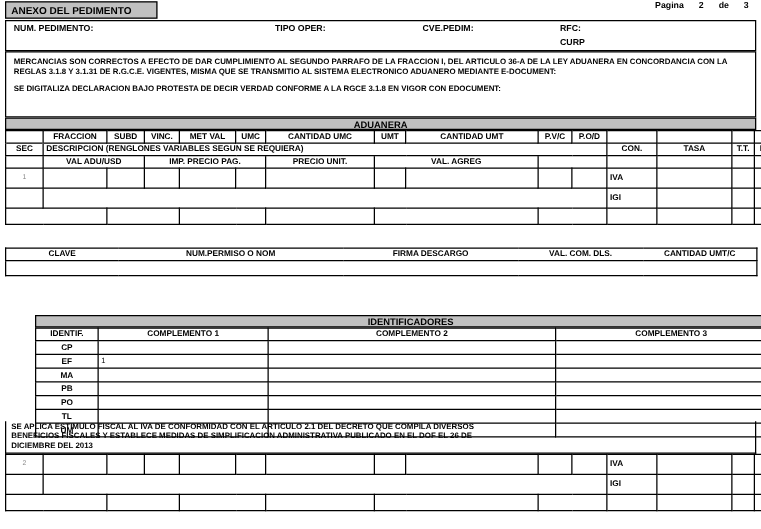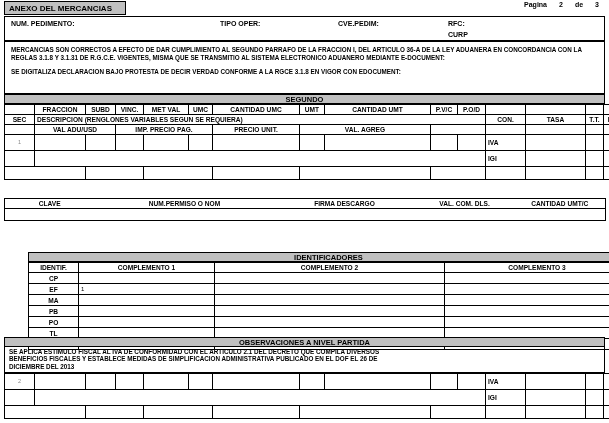--- a/index.html
+++ b/index.html
@@ -83,21 +83,21 @@
   }
   .obs-text p{margin:0;}
   .secnum{font-size:5.5px;color:#888;font-weight:normal;text-align:center;}
 </style>
 </head>
 <body>
 
 <div class="page">
 
   <div class="topstrip">
-    <div class="anexo">ANEXO DEL MERCANCIAS</div>
+    <div class="anexo">ANEXO DEL PEDIMENTO</div>
     <div class="pagina">
       <span>Pagina</span>
       <span>2</span>
       <span>de</span>
       <span>3</span>
     </div>
   </div>
 
   <div class="hdrbox">
     <div class="lbl" style="left:6px;top:3px;">NUM. PEDIMENTO:</div>
@@ -106,21 +106,21 @@
     <div class="lbl" style="left:443px;top:3px;">RFC:</div>
     <div class="lbl" style="left:443px;top:14px;">CURP</div>
   </div>
 
   <div class="legal">
     <p>MERCANCIAS SON CORRECTOS A EFECTO DE DAR CUMPLIMIENTO AL SEGUNDO PARRAFO DE LA FRACCION I, DEL ARTICULO 36-A DE LA LEY ADUANERA EN CONCORDANCIA CON LA REGLAS 3.1.8 Y 3.1.31  DE R.G.C.E. VIGENTES, MISMA QUE SE TRANSMITIO AL SISTEMA ELECTRONICO ADUANERO MEDIANTE E-DOCUMENT:</p>
     <p class="sp">SE DIGITALIZA DECLARACION BAJO PROTESTA DE DECIR VERDAD CONFORME A LA RGCE 3.1.8 EN VIGOR CON EDOCUMENT:</p>
   </div>
 
   <div class="partidas-wrap">
-    <div class="band partidas-band">SEGUNDO</div>
+    <div class="band partidas-band">ADUANERA</div>
 
     <table class="ptab">
       <colgroup>
         <col style="width:30px">
           <col style="width:51px">
           <col style="width:30px">
         <col style="width:28px">
           <col style="width:45px">
           <col style="width:24px">
         <col style="width:87px">
@@ -306,21 +306,20 @@
             <td class="hcell">UM</td>
             <td class="lcell" style="font-weight: normal; font-size: 6px;"></td>
             <td class="lcell" style="font-weight: normal; font-size: 6px;"></td>
             <td class="lcell" style="font-weight: normal; font-size: 6px;"></td>
           </tr>
         </tbody>
     </table>
   </div>
 
   <div class="obs-wrap">
-    <div class="band obs-band">OBSERVACIONES A NIVEL PARTIDA</div>
     <div class="obs-text">
       <p>SE APLICA ESTIMULO FISCAL AL IVA DE CONFORMIDAD CON EL ARTICULO 2.1 DEL DECRETO QUE COMPILA DIVERSOS</p>
       <p>BENEFICIOS FISCALES Y ESTABLECE MEDIDAS DE SIMPLIFICACION ADMINISTRATIVA PUBLICADO EN EL DOF EL 26 DE</p>
       <p>DICIEMBRE DEL 2013</p>
     </div>
 
     <table style="width:601px">
       <colgroup>
         <col style="width:30px">
           <col style="width:51px">

